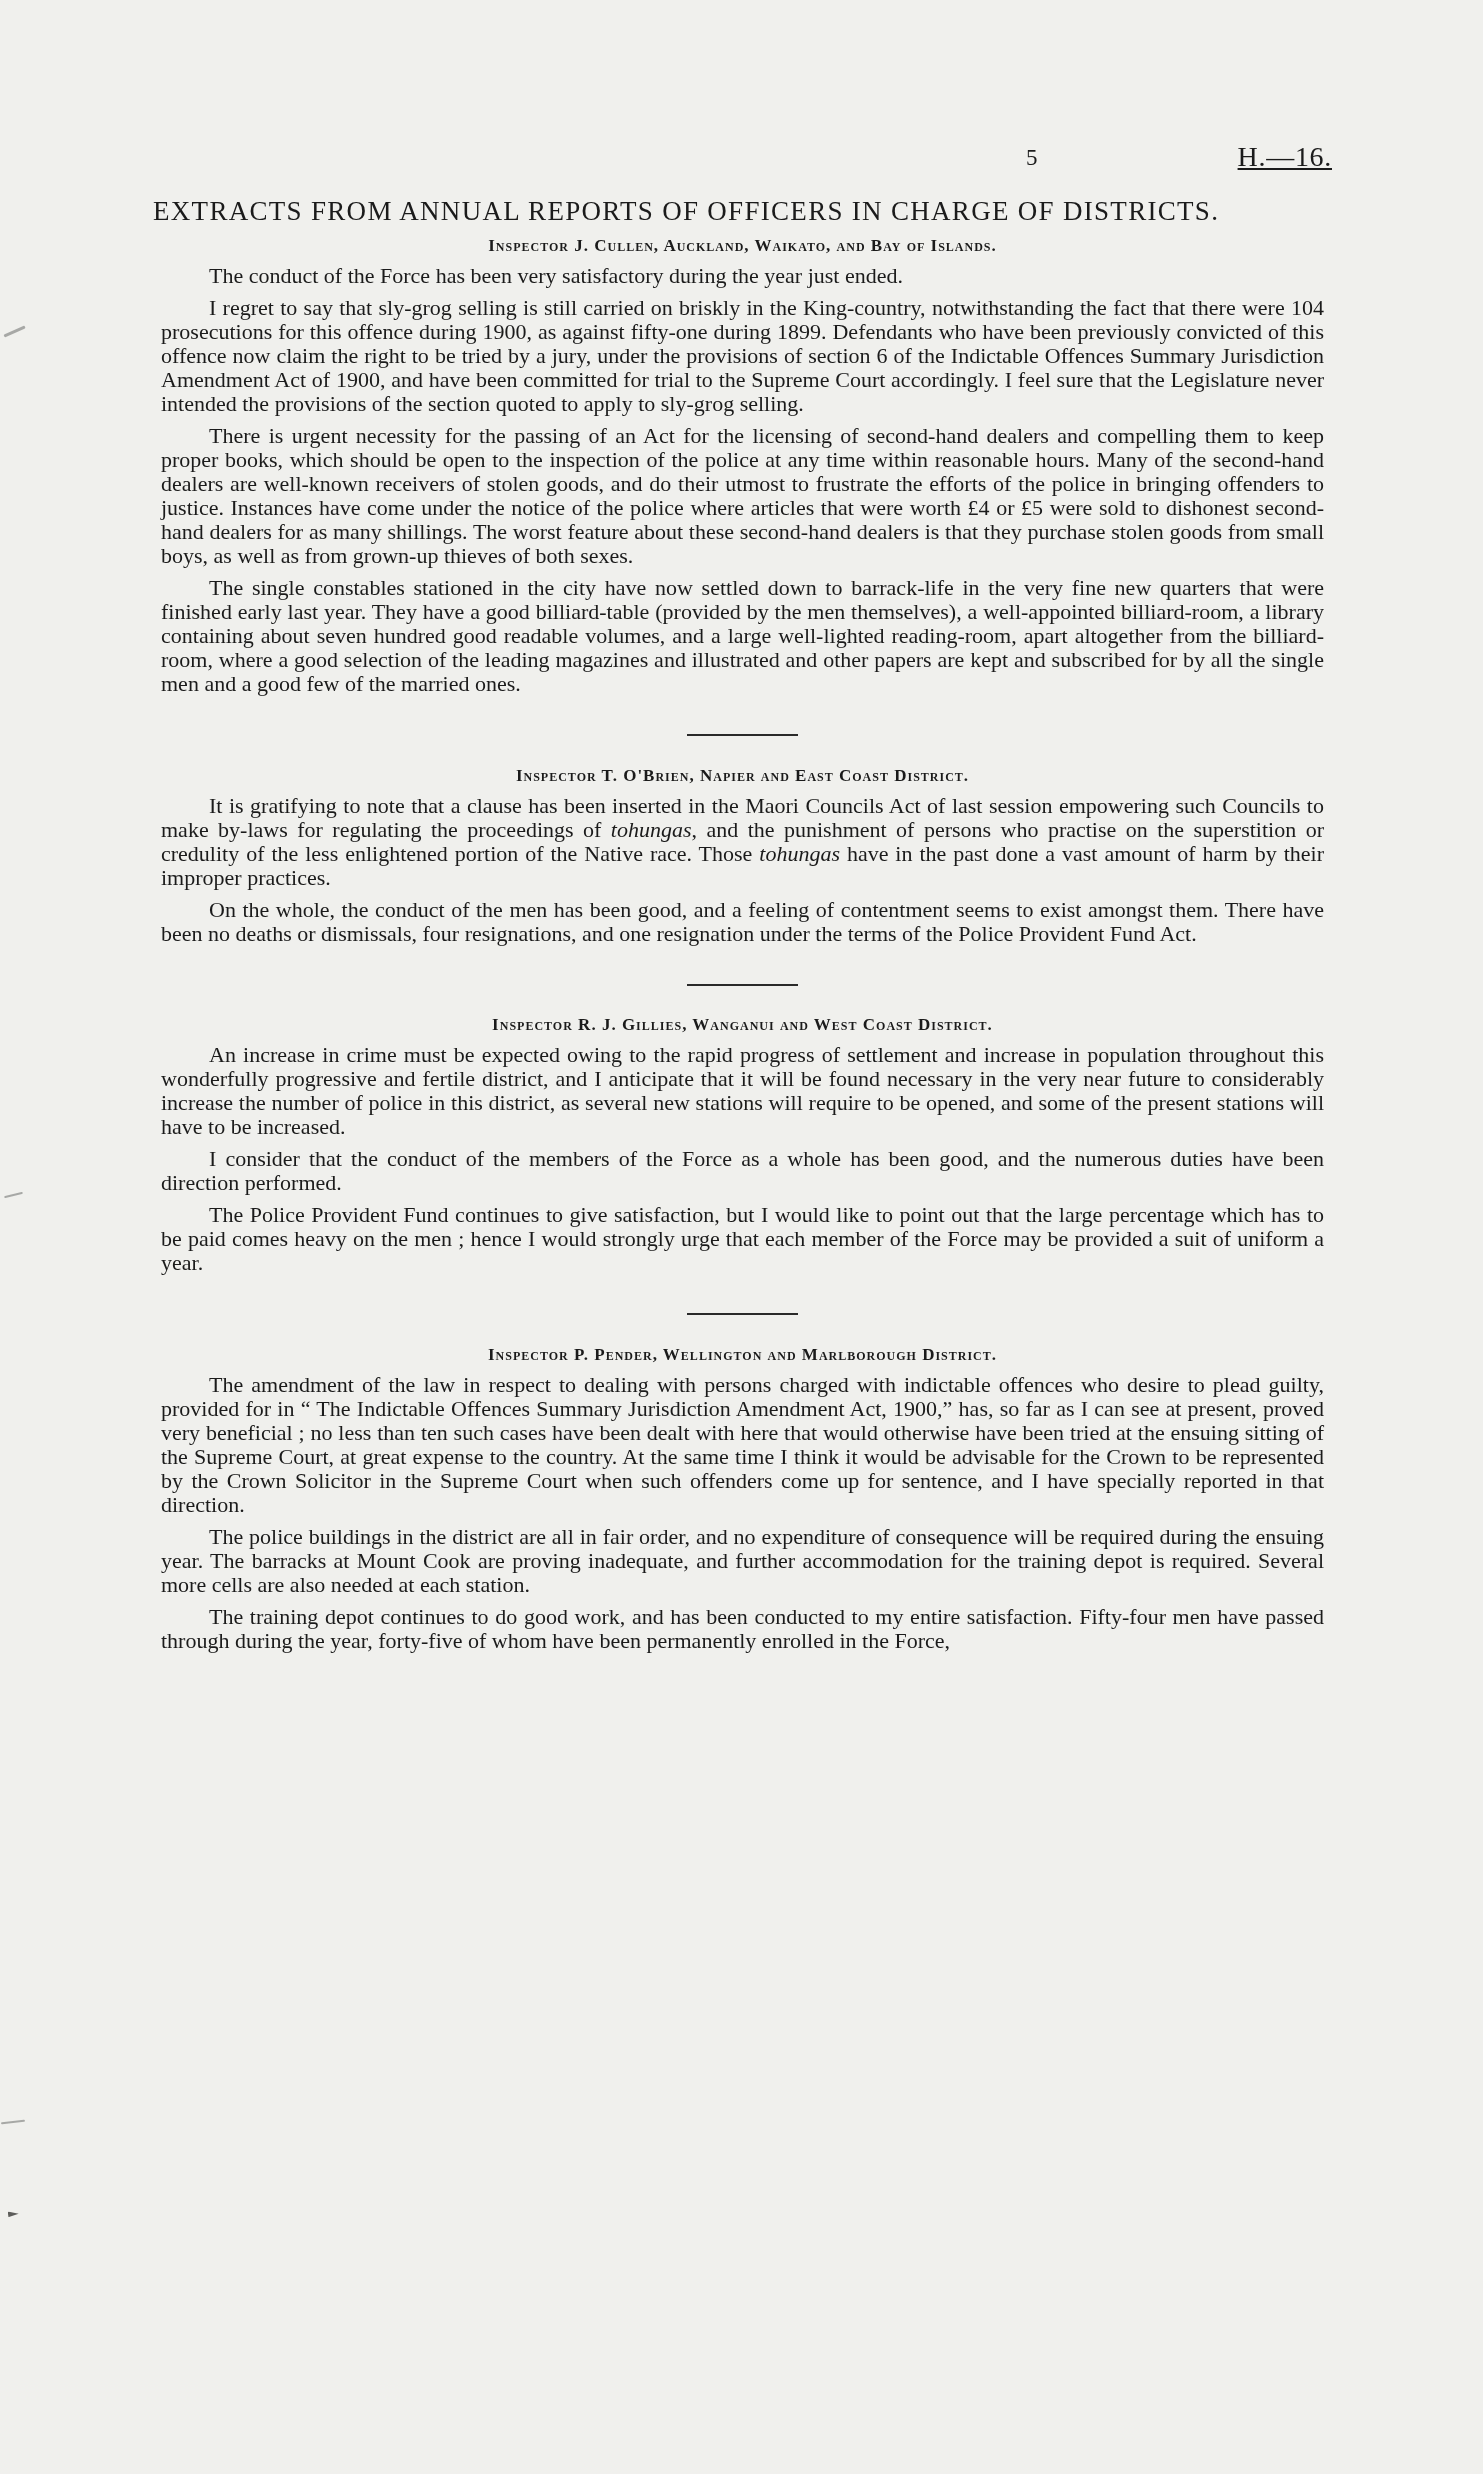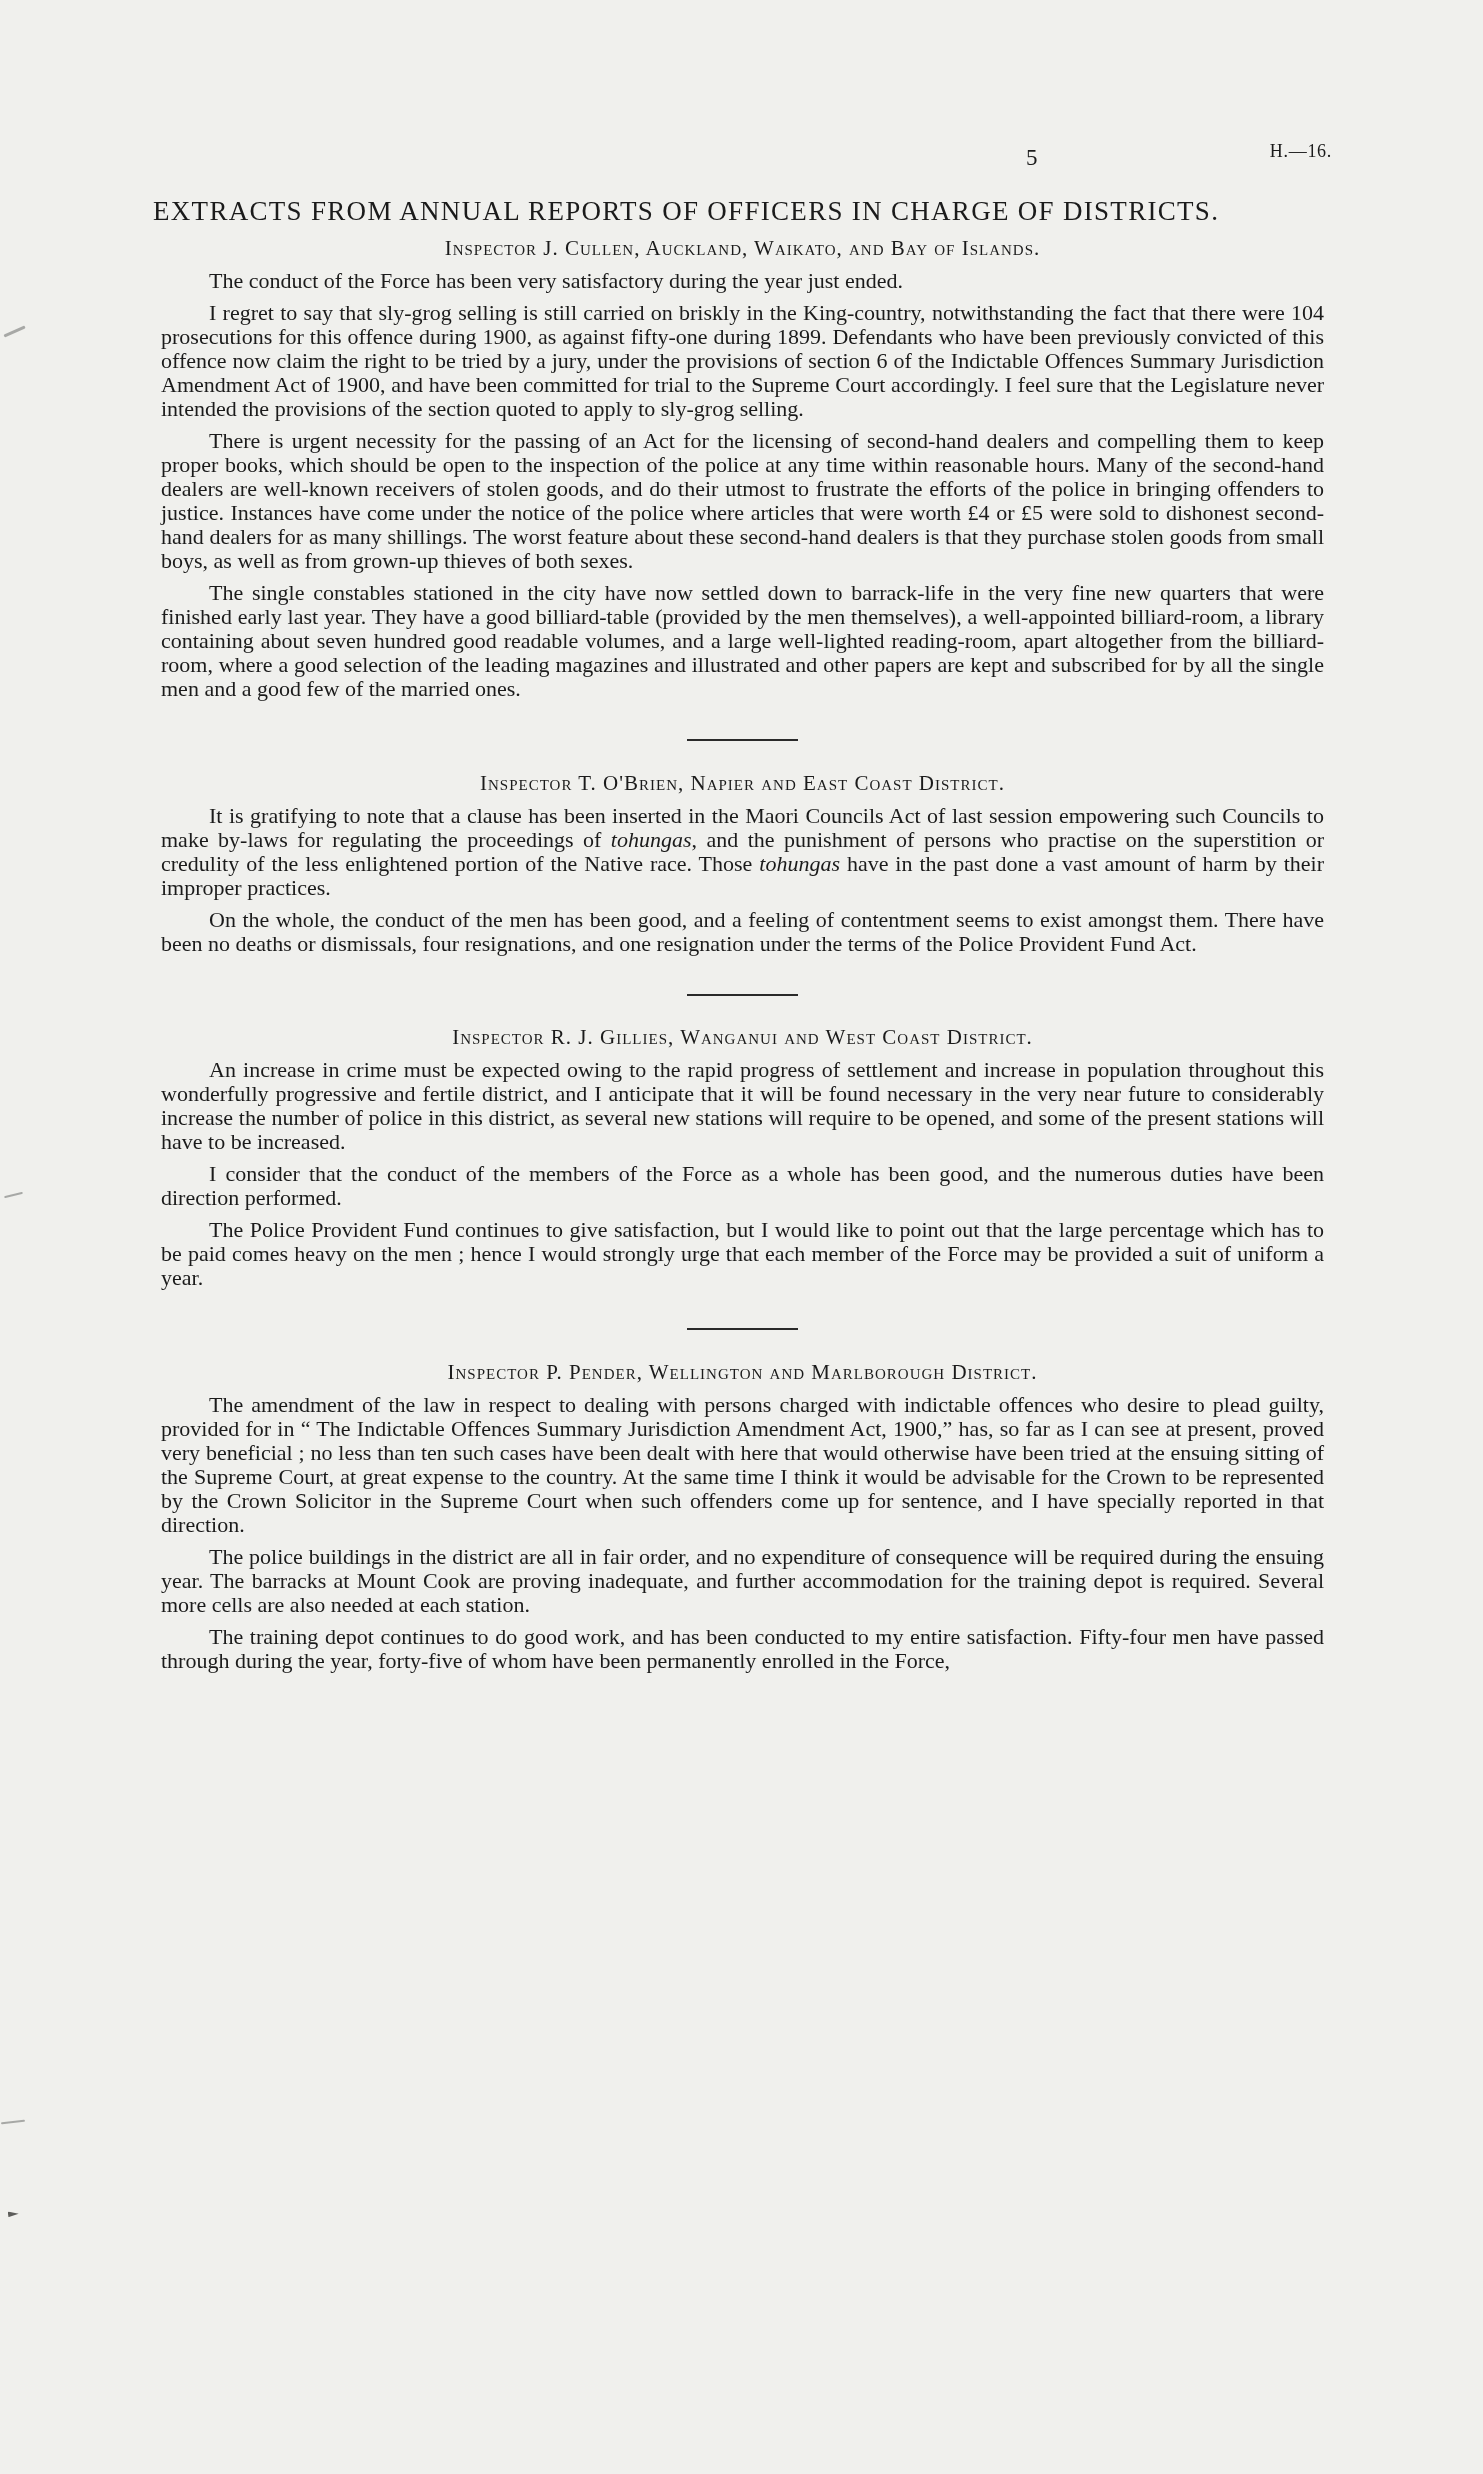--- a/index.html
+++ b/index.html
@@ -33,35 +33,36 @@
   .page-number {
     position: absolute;
     left: 873px;
     top: 4px;
     font-size: 23px;
   }
   .doc-ref {
     position: absolute;
     right: 0;
     top: 0;
-    font-size: 18px;
+    font-size: 28px;
     letter-spacing: 0.7px;
+    text-decoration: underline;
   }
   .title {
     margin: 20px 0 4px 0;
     font-size: 27px;
     font-weight: 400;
     letter-spacing: 1.3px;
     white-space: nowrap;
   }
   .section-heading {
     margin: 9.4px 0 2.7px 0;
     text-align: center;
-    font-size: 21px;
-    font-weight: 400;
+    font-size: 17px;
+    font-weight: 700;
     font-variant: small-caps;
     letter-spacing: 1px;
   }
   .para {
     margin: 8px;
     text-align: justify;
     font-size: 22px;
     line-height: 24px;
     text-indent: 48px;
   }

